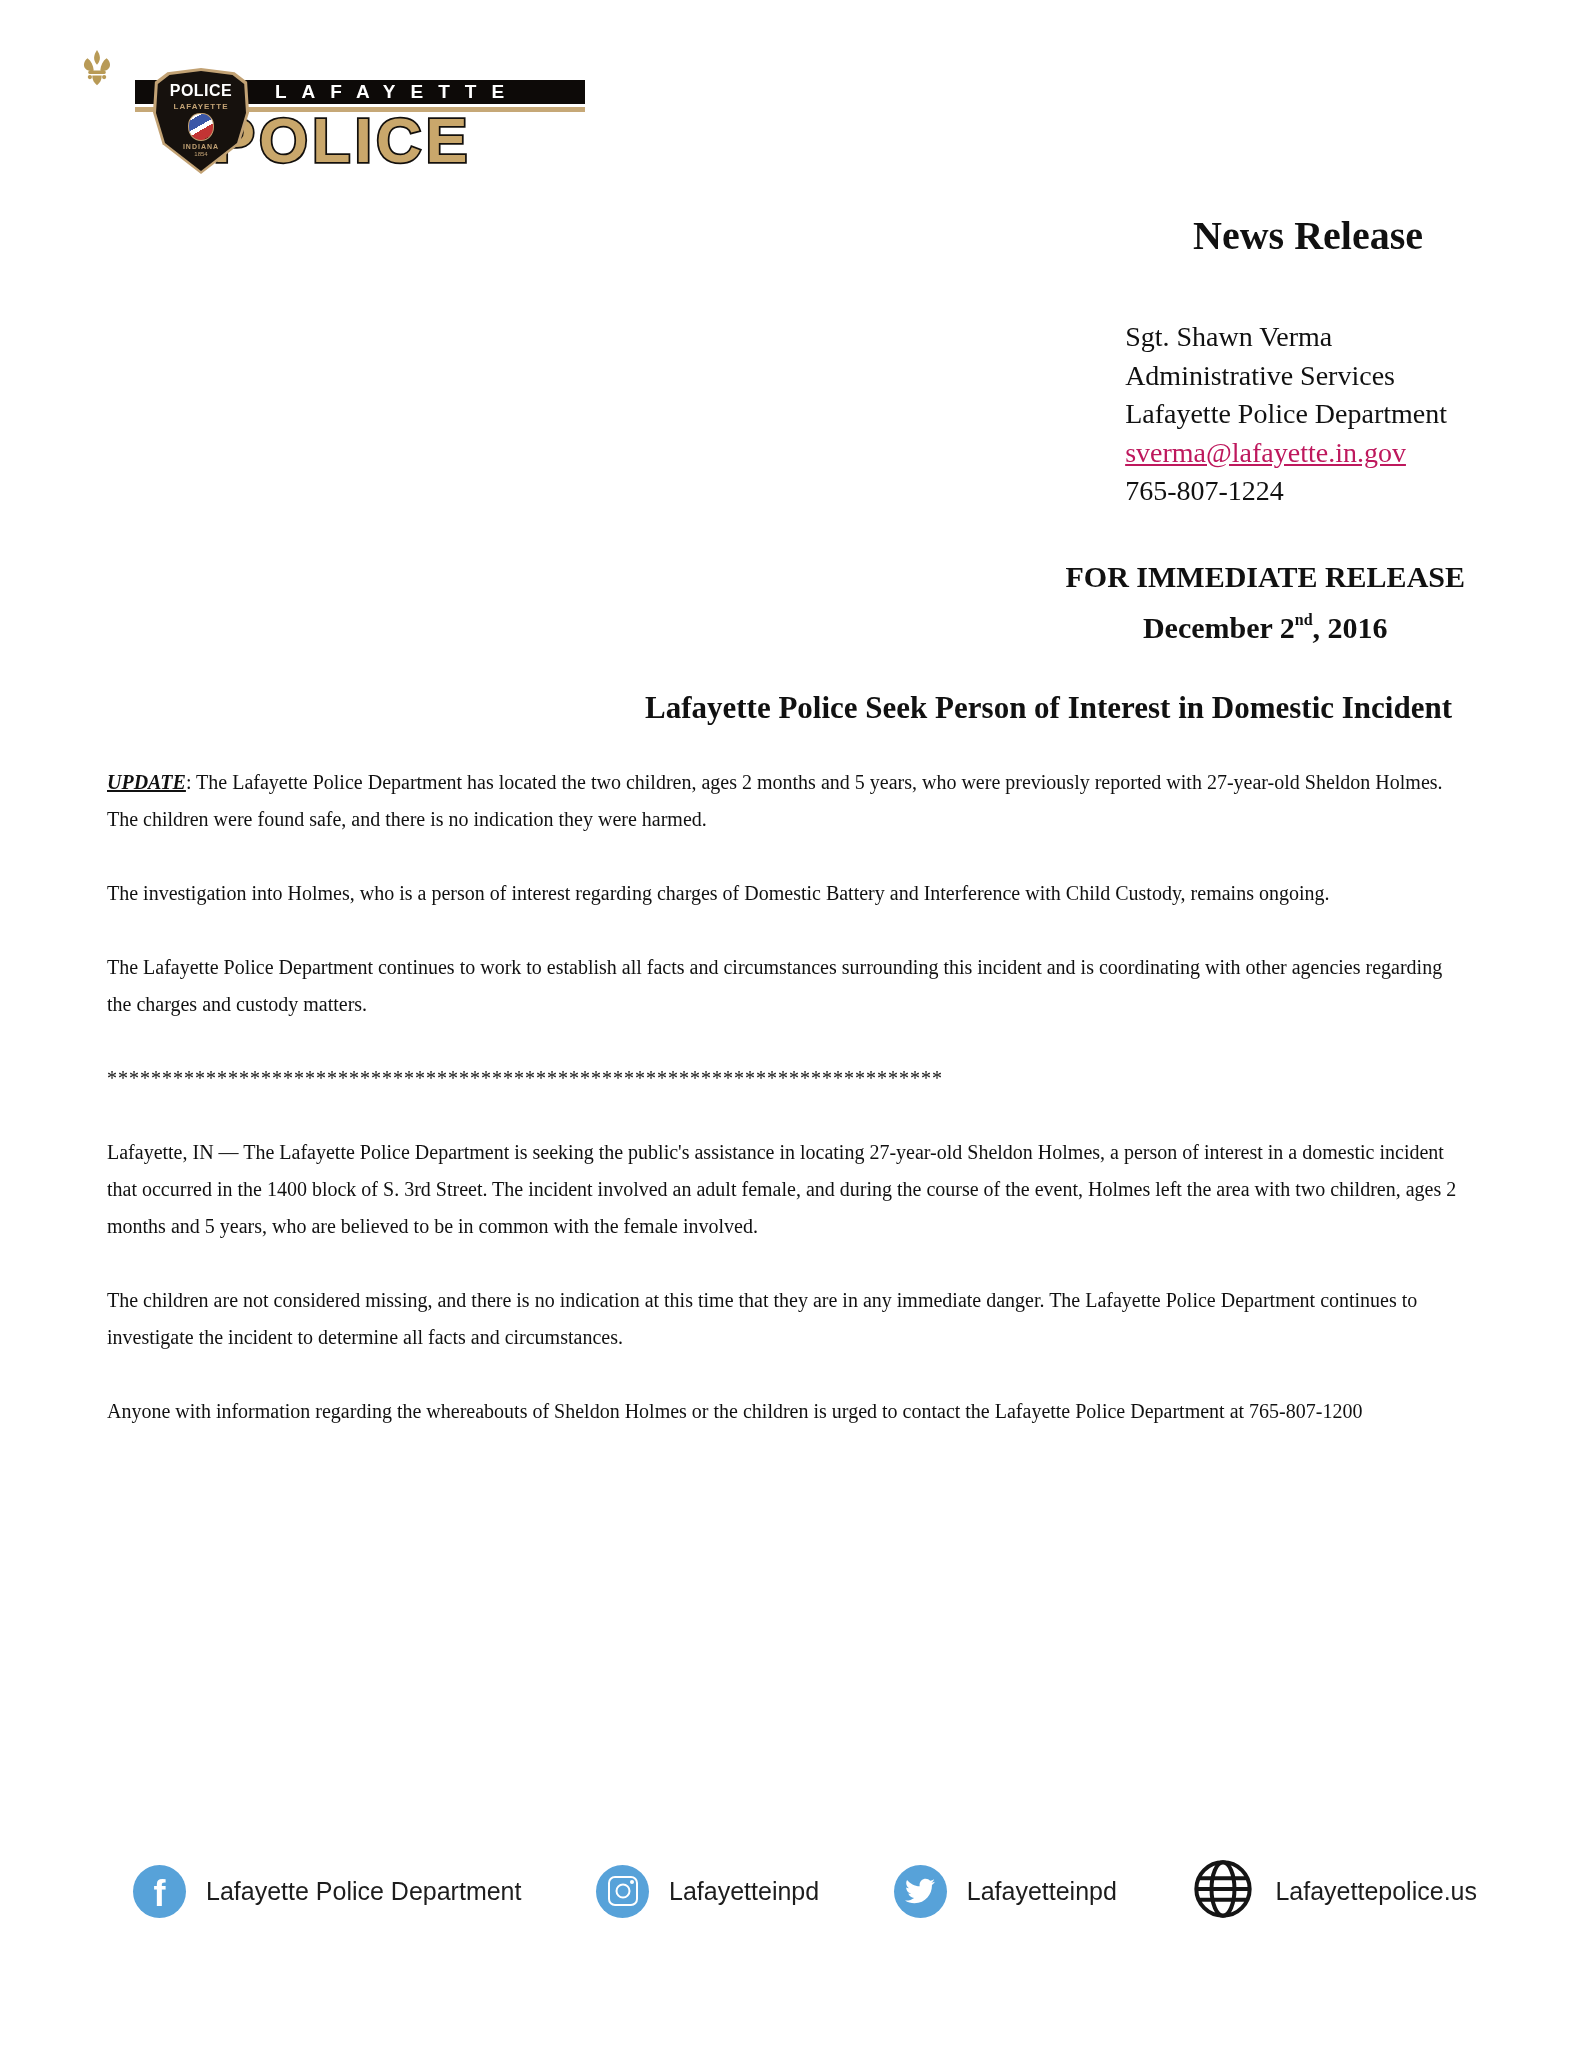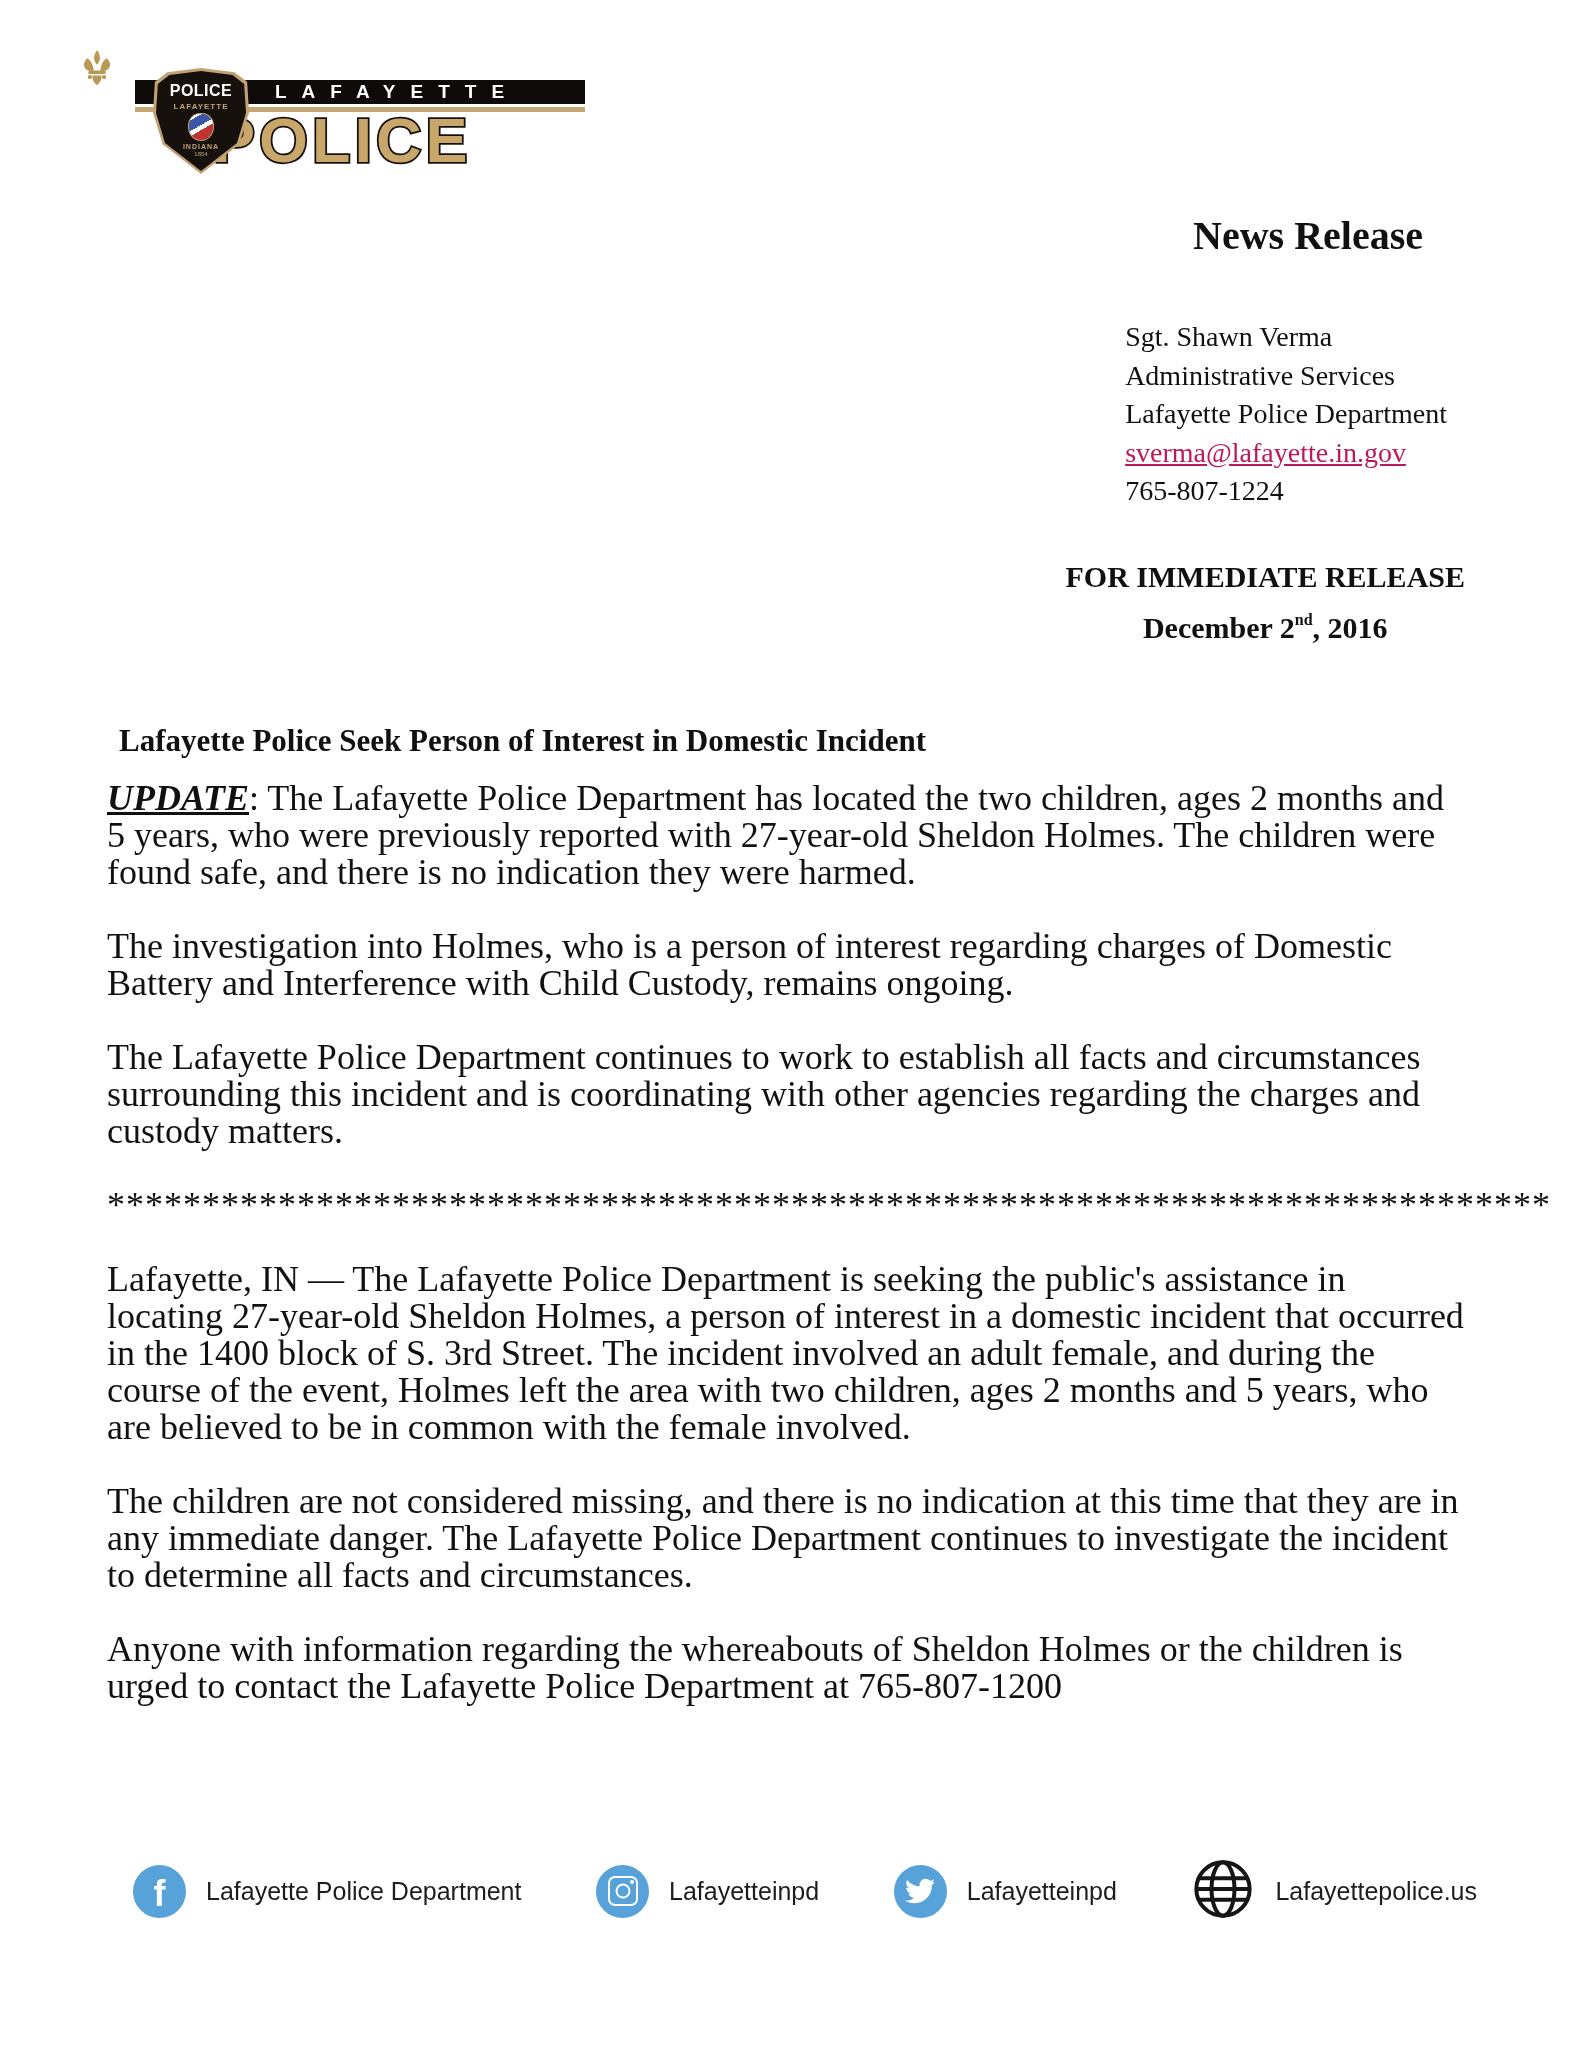--- a/index.html
+++ b/index.html
@@ -35,23 +35,23 @@
 
   
   .news-release{position:absolute;top:212px;right:160px;font-size:40px;font-weight:bold;}
   .contact{position:absolute;top:318px;right:136px;text-align:left;font-size:28px;line-height:38.5px;}
   .contact a{color:#be185d;text-decoration:underline;}
   .release-block{position:absolute;top:554px;right:118px;text-align:center;font-weight:bold;
                  font-size:30px;line-height:45px;}
   .release-block sup{font-size:16px;position:relative;top:-2px;}
 
   
-  .headline{position:absolute;top:690px;left:119px;width:1358px;text-align:left;
-            font-size:31px;font-weight:bold;margin-top:33px;}
-  .body-text{position:absolute;top:764px;left:107px;width:1358px;font-size:36px;line-height:37px;margin-top:16px;}
+  .headline{position:absolute;top:690px;left:94px;width:1358px;text-align:right;
+            font-size:31px;font-weight:bold;}
+  .body-text{position:absolute;top:764px;left:107px;width:1358px;font-size:20px;line-height:37px;}
   .body-text p{margin:0 0 37px 0;}
   .update-label{font-weight:bold;font-style:italic;text-decoration:underline;}
   .separator{letter-spacing:1px;white-space:nowrap;}
 
   
   .footer{position:absolute;top:1856px;left:105px;width:1372px;height:70px;
           display:flex;align-items:center;justify-content:space-between;
           padding-left:28px;box-sizing:border-box;}
   .social-item{display:flex;align-items:center;gap:20px;}
   .social-circle{width:53px;height:53px;border-radius:50%;background:#57a2d9;

